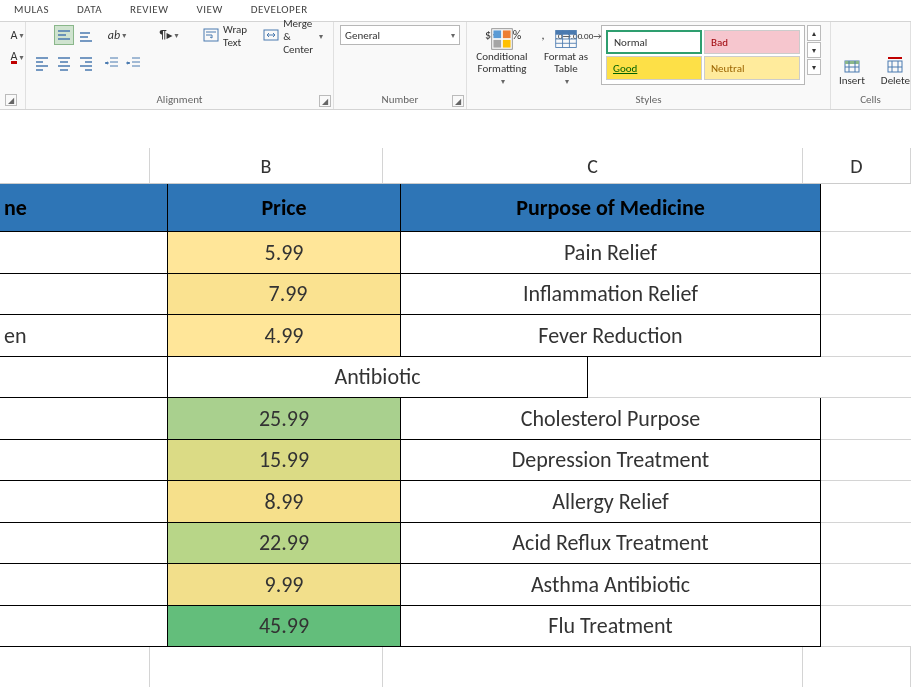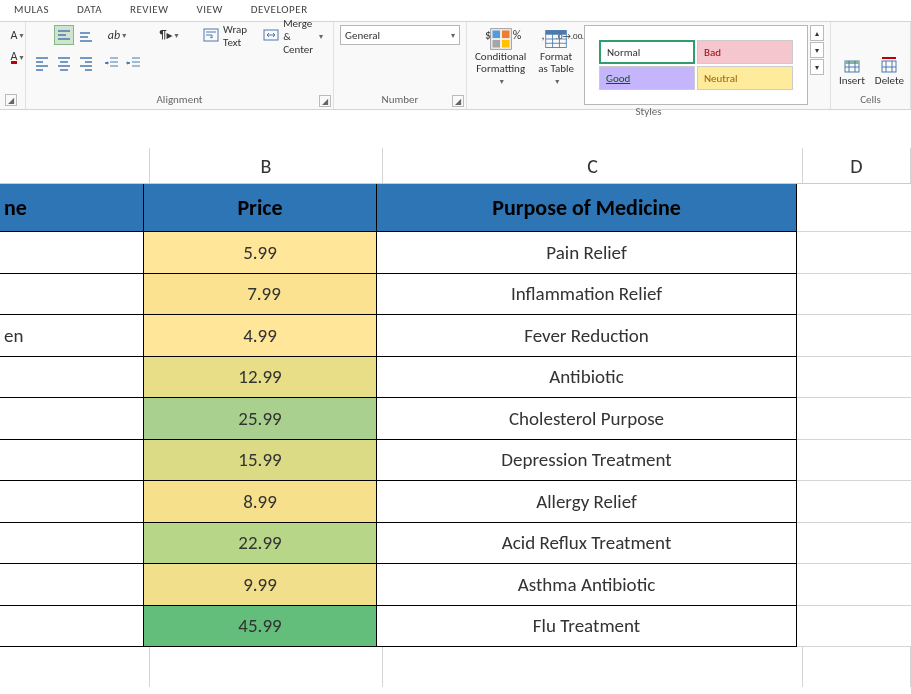--- a/index.html
+++ b/index.html
@@ -33,50 +33,50 @@
 
 
 .num-group { width: 133px; }
 .num-col { display: flex; flex-direction: row; gap: 20px; }
 .nf-select { width: 120px; height: 20px; border: 1px solid #b7b7b7; background: #fff; font-size: 11px; padding: 0 4px; display: flex; align-items: center; justify-content: space-between; cursor: pointer; }
 .num-row { display: flex; gap: 4px; }
 
 
 .styles-group { flex: 1; min-width: 360px; }
 .big-btn { display: flex; flex-direction: column; align-items: center; justify-content: flex-end; width: 58px; height: 64px; cursor: pointer; padding: 2px; font-size: 11px; text-align: center; line-height: 12px; }
-.style-gallery { display: grid; grid-template-columns: 96px 96px; grid-template-rows: 24px 24px; gap: 2px; border: 1px solid #b7b7b7; padding: 14px; background: #fff; }
+.style-gallery { display: grid; grid-template-columns: 96px 96px; grid-template-rows: 24px 24px; gap: 2px; border: 1px solid #b7b7b7; padding: 4px; background: #fff; }
 .style-swatch { border: 1px solid #ccc; padding: 3px 6px; font-size: 11px; cursor: pointer; display: flex; align-items: center; }
 .sw-normal { border: 2px solid #2e9e6f; }
 .sw-bad { background: #f6c6ce; color: #9c0006; }
-.sw-good { background: #c4b5fd; color: #006100; text-decoration: underline; }
+.sw-good { background: #fde047; color: #006100; text-decoration: underline; }
 .sw-neutral { background: #ffeb9c; color: #9c6500; }
 .gallery-scroll { display: flex; flex-direction: column; gap: 1px; margin-left: 2px; }
 .gs-btn { width: 14px; height: 16px; border: 1px solid #bbb; font-size: 8px; display: flex; align-items:center; justify-content:center; cursor:pointer; background:#fff; }
 
 
 .cells-group { width: 80px; }
-.cells-row { display:flex; gap:6px; }
+.cells-row { display:flex; gap:12px; }
 
 
 .ic { width: 16px; height: 16px; display: inline-block; }
 svg { display:block; }
 
 
 .colhdr { display: flex; height: 36px; border-bottom: 1px solid #ccc; margin-top: 38px; background:#fff; }
 .colcell { border-right: 1px solid #d4d4d4; display: flex; align-items: center; justify-content: center; font-size: 20px; color: #333; }
 .colA { width: 150px; }
 .colB { width: 233px; }
 .colC { width: 420px; }
 .colD { flex:1; }
 
 
 .grid { }
 .row { display: flex; height: 41.5px; }
-.cell { border-right: 1px solid #000; border-bottom: 1px solid #000; display:flex; align-items:center; justify-content:center; font-size: 19px; }
-.cA { width: 144px; justify-content:flex-start; padding-left:4px; border-left: none; }
+.cell { border-right: 1px solid #000; border-bottom: 1px solid #000; display:flex; align-items:center; justify-content:center; font-size: 22px; }
+.cA { width: 168px; justify-content:flex-start; padding-left:4px; border-left: none; }
 .cB { width: 233px; }
 .cC { width: 420px; }
 .cD { flex:1; border-right: none; border-bottom: 1px solid #d4d4d4; }
 .hdr .cell { background: #2E75B6; color: #000; font-weight: bold; font-size: 22px; }
 .hdr { height: 48px; }
 .hdr .cD { background: #fff; border-bottom: 1px solid #d4d4d4;}
 
 .extra-row { display:flex; height: 40px;}
 .extra-row .ecell { border-right: 1px solid #d4d4d4; }
 .extra-row .eA{width:150px;} .extra-row .eB{width:233px;} .extra-row .eC{width:420px;} .extra-row .eD{flex:1;}
@@ -316,21 +316,20 @@
       <div class="cell cD" style="border-bottom: 1px solid rgb(212, 212, 212); border-right: none;"></div>
     </div>
     <div class="row">
       <div class="cell cA">en</div>
       <div class="cell cB" style="background: rgb(255, 230, 153);">4.99</div>
       <div class="cell cC">Fever Reduction</div>
       <div class="cell cD" style="border-bottom: 1px solid rgb(212, 212, 212); border-right: none;"></div>
     </div>
     <div class="row">
       <div class="cell cA"></div>
-      <div class="cell cB" style="background: rgb(232, 222, 135);">12.99</div>
       <div class="cell cC">Antibiotic</div>
       <div class="cell cD" style="border-bottom: 1px solid rgb(212, 212, 212); border-right: none;"></div>
     </div>
     <div class="row">
       <div class="cell cA"></div>
       <div class="cell cB" style="background: rgb(169, 208, 142);">25.99</div>
       <div class="cell cC">Cholesterol Purpose</div>
       <div class="cell cD" style="border-bottom: 1px solid rgb(212, 212, 212); border-right: none;"></div>
     </div>
     <div class="row">

